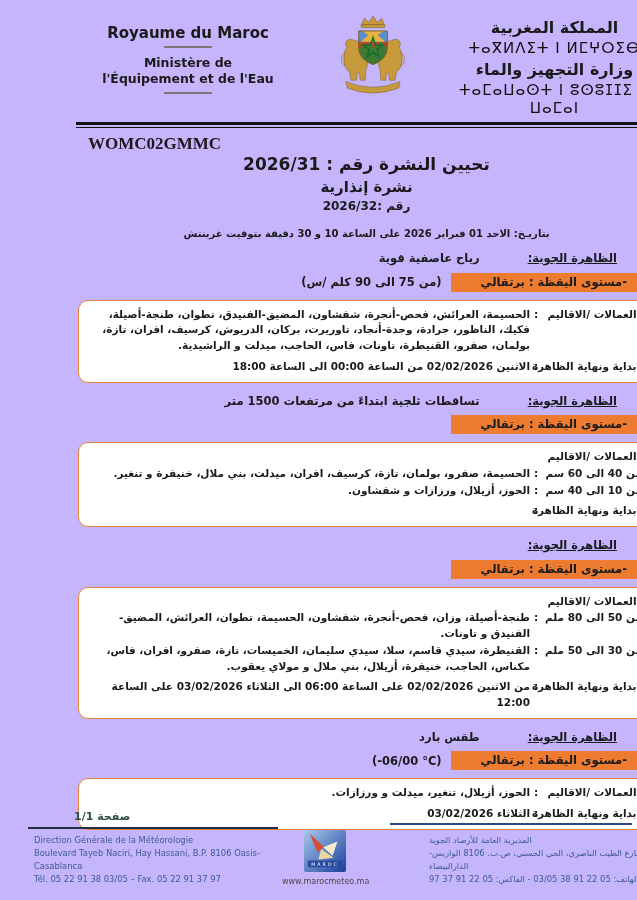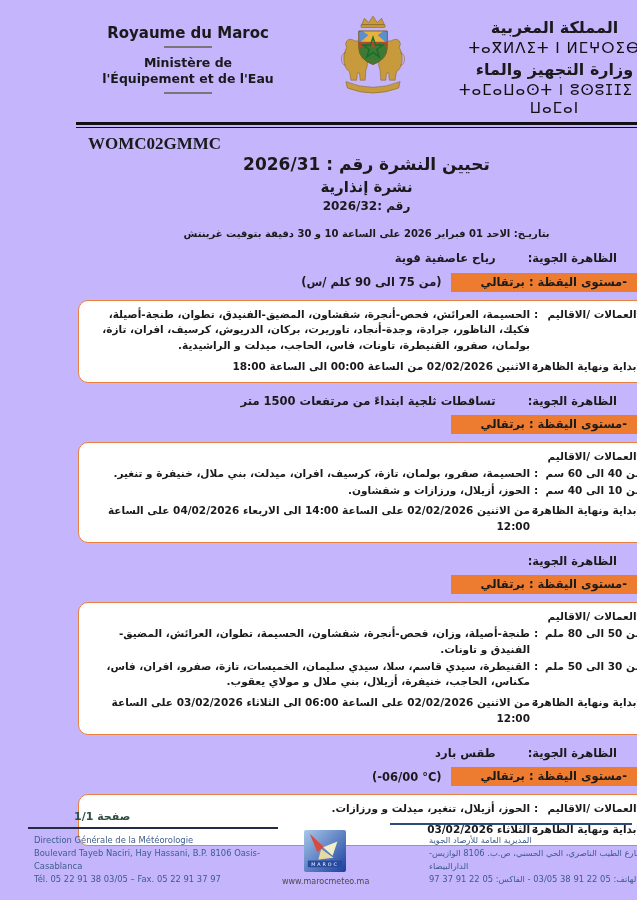--- a/index.html
+++ b/index.html
@@ -21,21 +21,21 @@
   .titles{text-align:center;direction:rtl;margin-top:0;}
   .title1{font-size:17px;font-weight:bold;}
   .title2{font-size:15px;font-weight:bold;margin-top:4px;}
   .title3{font-size:12px;font-weight:bold;margin-top:3px;}
   .date-line{text-align:center;direction:rtl;font-size:10px;font-weight:bold;margin-top:15px;}
   
   main{direction:rtl;padding:12px 30px 0 30px;font-weight:bold;}
   .sec{margin-bottom:11px;}
   .row1{display:flex;align-items:baseline;font-size:11.5px;line-height:1.35;}
   .numeral{direction:ltr;unicode-bidi:isolate;width:26px;flex-shrink:0;text-align:right;margin-left:12px;}
-  .phen-label{margin-left:32px;white-space:nowrap;}
+  .phen-label{text-decoration:underline;margin-left:48px;white-space:nowrap;}
   .row2{display:flex;align-items:center;font-size:11.5px;margin:6px 18px 8px 0;}
   .vig-label{background:#ED7C31;color:#1a1a1a;padding:2px 10px 3px 30px;}
   .vig-extra{margin-right:9px;unicode-bidi:plaintext;}
   .sec-box{border:1.6px solid #E8813E;border-radius:10px;padding:5px 12px 6px 10px;font-size:10.5px;background:#fff;}
   .box-row{display:flex;align-items:baseline;line-height:1.5;margin:1px 0;}
   .box-label{width:100px;flex-shrink:0;white-space:nowrap;}
   .box-sep{width:12px;flex-shrink:0;text-align:center;}
   .box-text{flex:1;}
   .box-row.period{margin-top:5px;}
   
@@ -160,21 +160,20 @@
           <span class="box-text">الحسيمة، صفرو، بولمان، تازة، كرسيف، افران، ميدلت، بني ملال، خنيفرة و تنغير.</span>
         </div>
         <div class="box-row">
           <span class="box-label">من 10 الى 40 سم</span>
           <span class="box-sep">:</span>
           <span class="box-text">الحوز، أزيلال، ورزازات و شفشاون.</span>
         </div>
         <div class="box-row period">
           <span class="box-label">*بداية ونهاية الظاهرة</span>
           <span class="box-sep">:</span>
-          <span class="box-text">من الاثنين 02/02/2026 على الساعة 14:00 الى الاربعاء 04/02/2026 على الساعة 12:00</span>
         </div>
       </div>
     </section>
 
     <section class="sec">
       <div class="row1">
         <span class="numeral">-III</span>
         <span class="phen-label">الظاهرة الجوية:</span>
       </div>
       <div class="row2">

